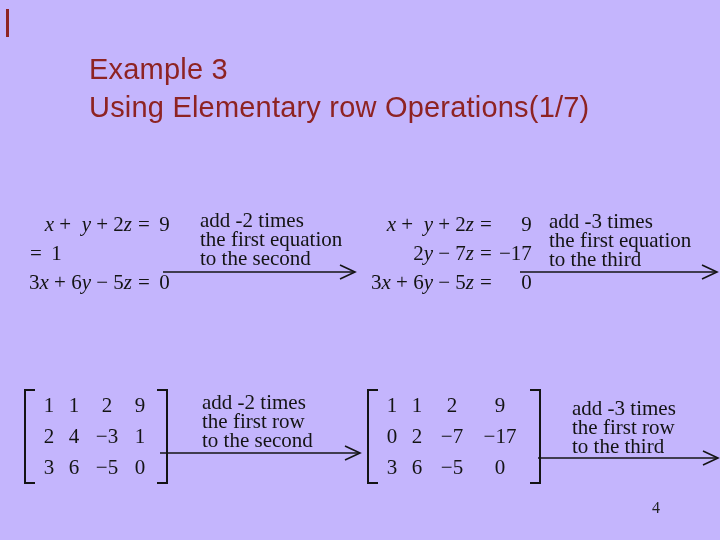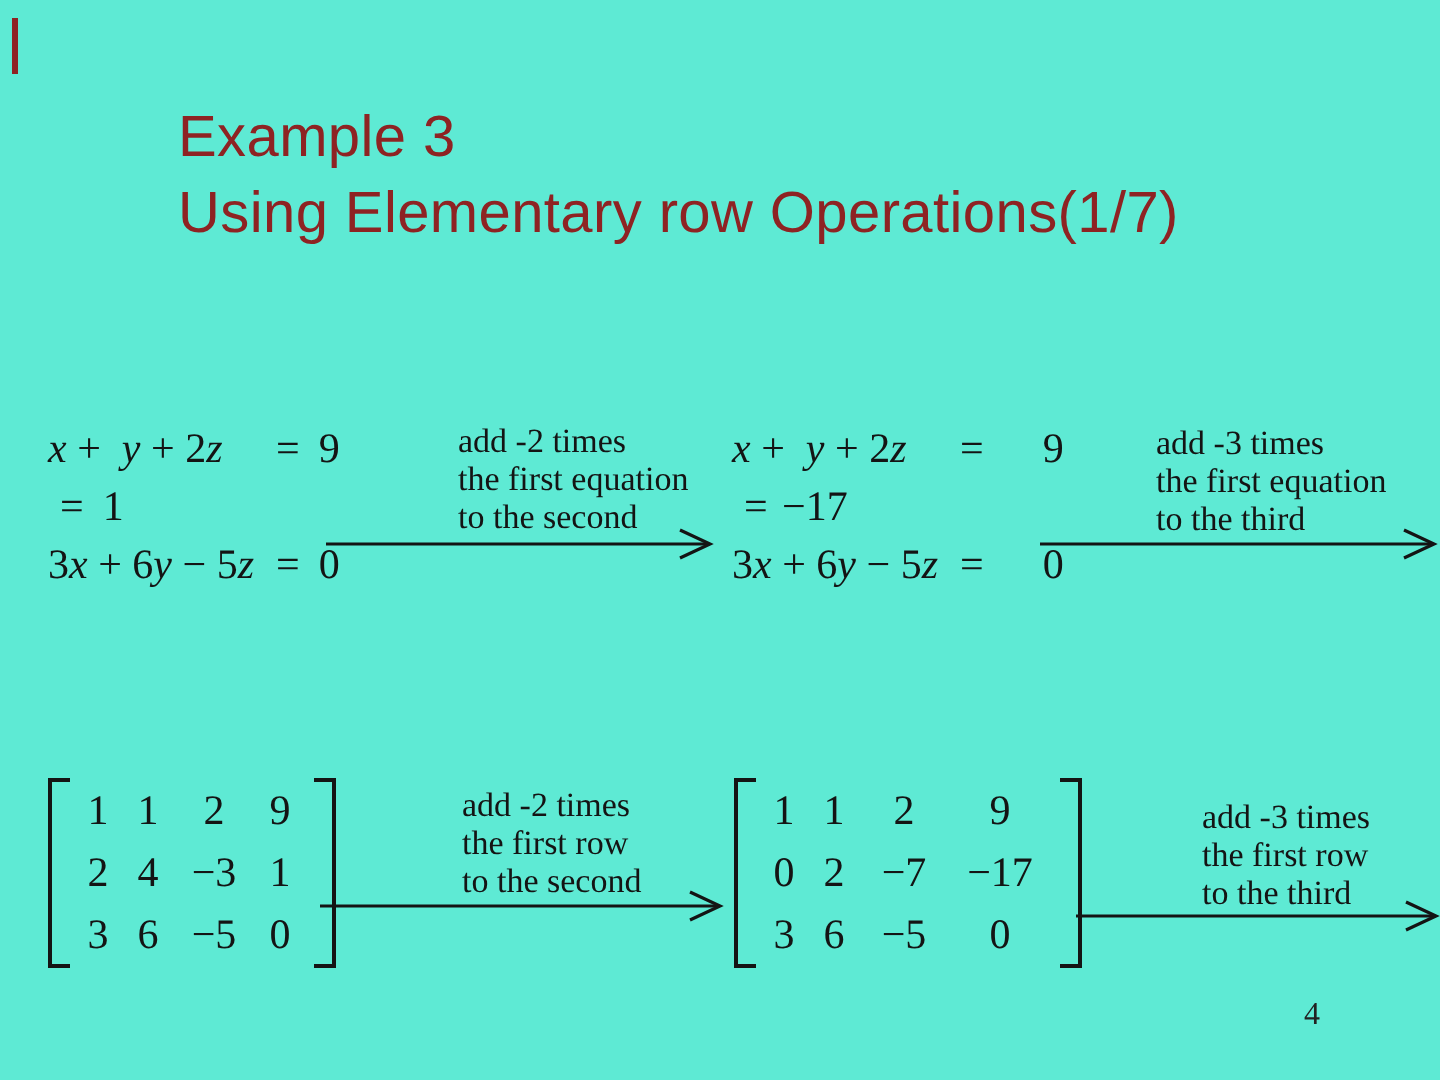--- a/index.html
+++ b/index.html
@@ -1,44 +1,44 @@
 <!DOCTYPE html>
 <html><head>
 <meta charset="utf-8">
 <style>
   html,body { margin:0; padding:0; background:#e8e8e8; }
   .slide {
-    position:relative; width:720px; height:540px; background:#5eead4;
+    position:relative; width:720px; height:540px; background:#c4b5fd;
     overflow:hidden; font-family:"Liberation Serif", serif; color:#141414;
   }
   .accent-bar { position:absolute; left:6px; top:9px; width:3px; height:28px; }
 
   .title {
     position:absolute; left:89px; top:50px; margin:0;
     font-family:"Liberation Sans", sans-serif; font-weight:400;
     font-size:29px; line-height:38px; letter-spacing:0.2px;
   }
   .title span { display:block; white-space:nowrap; }
 
   
   .eq-system { position:absolute; font-size:21px; }
   .eq-line { display:flex; align-items:baseline; height:29px; white-space:pre; }
-  .eq-line .lhs { display:inline-block; white-space:pre; }
+  .eq-line .lhs { display:inline-block; text-align:right; white-space:pre; }
   .eq-line .eqsign { display:inline-block; padding:0 6px; }
   .eq-line .rhs { display:inline-block; text-align:right; white-space:pre; }
   .sys1 { left:24px; top:212px; }
   .sys1 .lhs { width:108px; }
   .sys1 .rhs { width:14px; }
   .sys2 { left:366px; top:212px; }
   .sys2 .lhs { width:108px; }
   .sys2 .rhs { width:34px; }
   .mathvar i { font-style:italic; }
 
   
-  .op-text { position:absolute; font-size:17px; line-height:19px;margin-left:29px; }
+  .op-text { position:absolute; font-size:21px; line-height:19px; }
   .op-text div { white-space:nowrap; }
   .arrow { position:absolute; display:block; }
 
   
   .matrix { position:absolute; display:flex; align-items:stretch; font-size:21px; }
   .bracket { width:9px; }
   .bracket.left  { border-left:2px solid #141414; border-top:2px solid #141414; border-bottom:2px solid #141414; }
   .bracket.right { border-right:2px solid #141414; border-top:2px solid #141414; border-bottom:2px solid #141414; }
   .mgrid { display:grid; padding:0 3px; align-content:center; }
   .mgrid span { text-align:center; line-height:31px; white-space:nowrap; }
@@ -82,21 +82,21 @@
   <svg class="arrow" style="left:163px; top:262px;" width="194" height="20">
     <line x1="0" y1="10" x2="191" y2="10" stroke="#141414" stroke-width="1.6"></line>
     <polyline points="177,3 192,10 177,17" fill="none" stroke="#141414" stroke-width="1.6"></polyline>
   </svg>
 
   <div class="eq-system sys2">
     <div class="eq-line">
       <span class="lhs mathvar"><i>x</i> +  <i>y</i> + 2<i>z</i></span><span class="eqsign">=</span><span class="rhs">9</span>
     </div>
     <div class="eq-line">
-      <span class="eqsign">=</span><span class="rhs">−17</span>
+      <span class="lhs mathvar">2<i>y</i> − 7<i>z</i></span><span class="eqsign">=</span><span class="rhs">−17</span>
     </div>
     <div class="eq-line">
       <span class="lhs mathvar">3<i>x</i> + 6<i>y</i> − 5<i>z</i></span><span class="eqsign">=</span><span class="rhs">0</span>
     </div>
   </div>
 
   <div class="op-text" style="left:549px; top:212px;">
     <div>add -3 times</div>
     <div>the first equation</div>
     <div>to the third</div>

